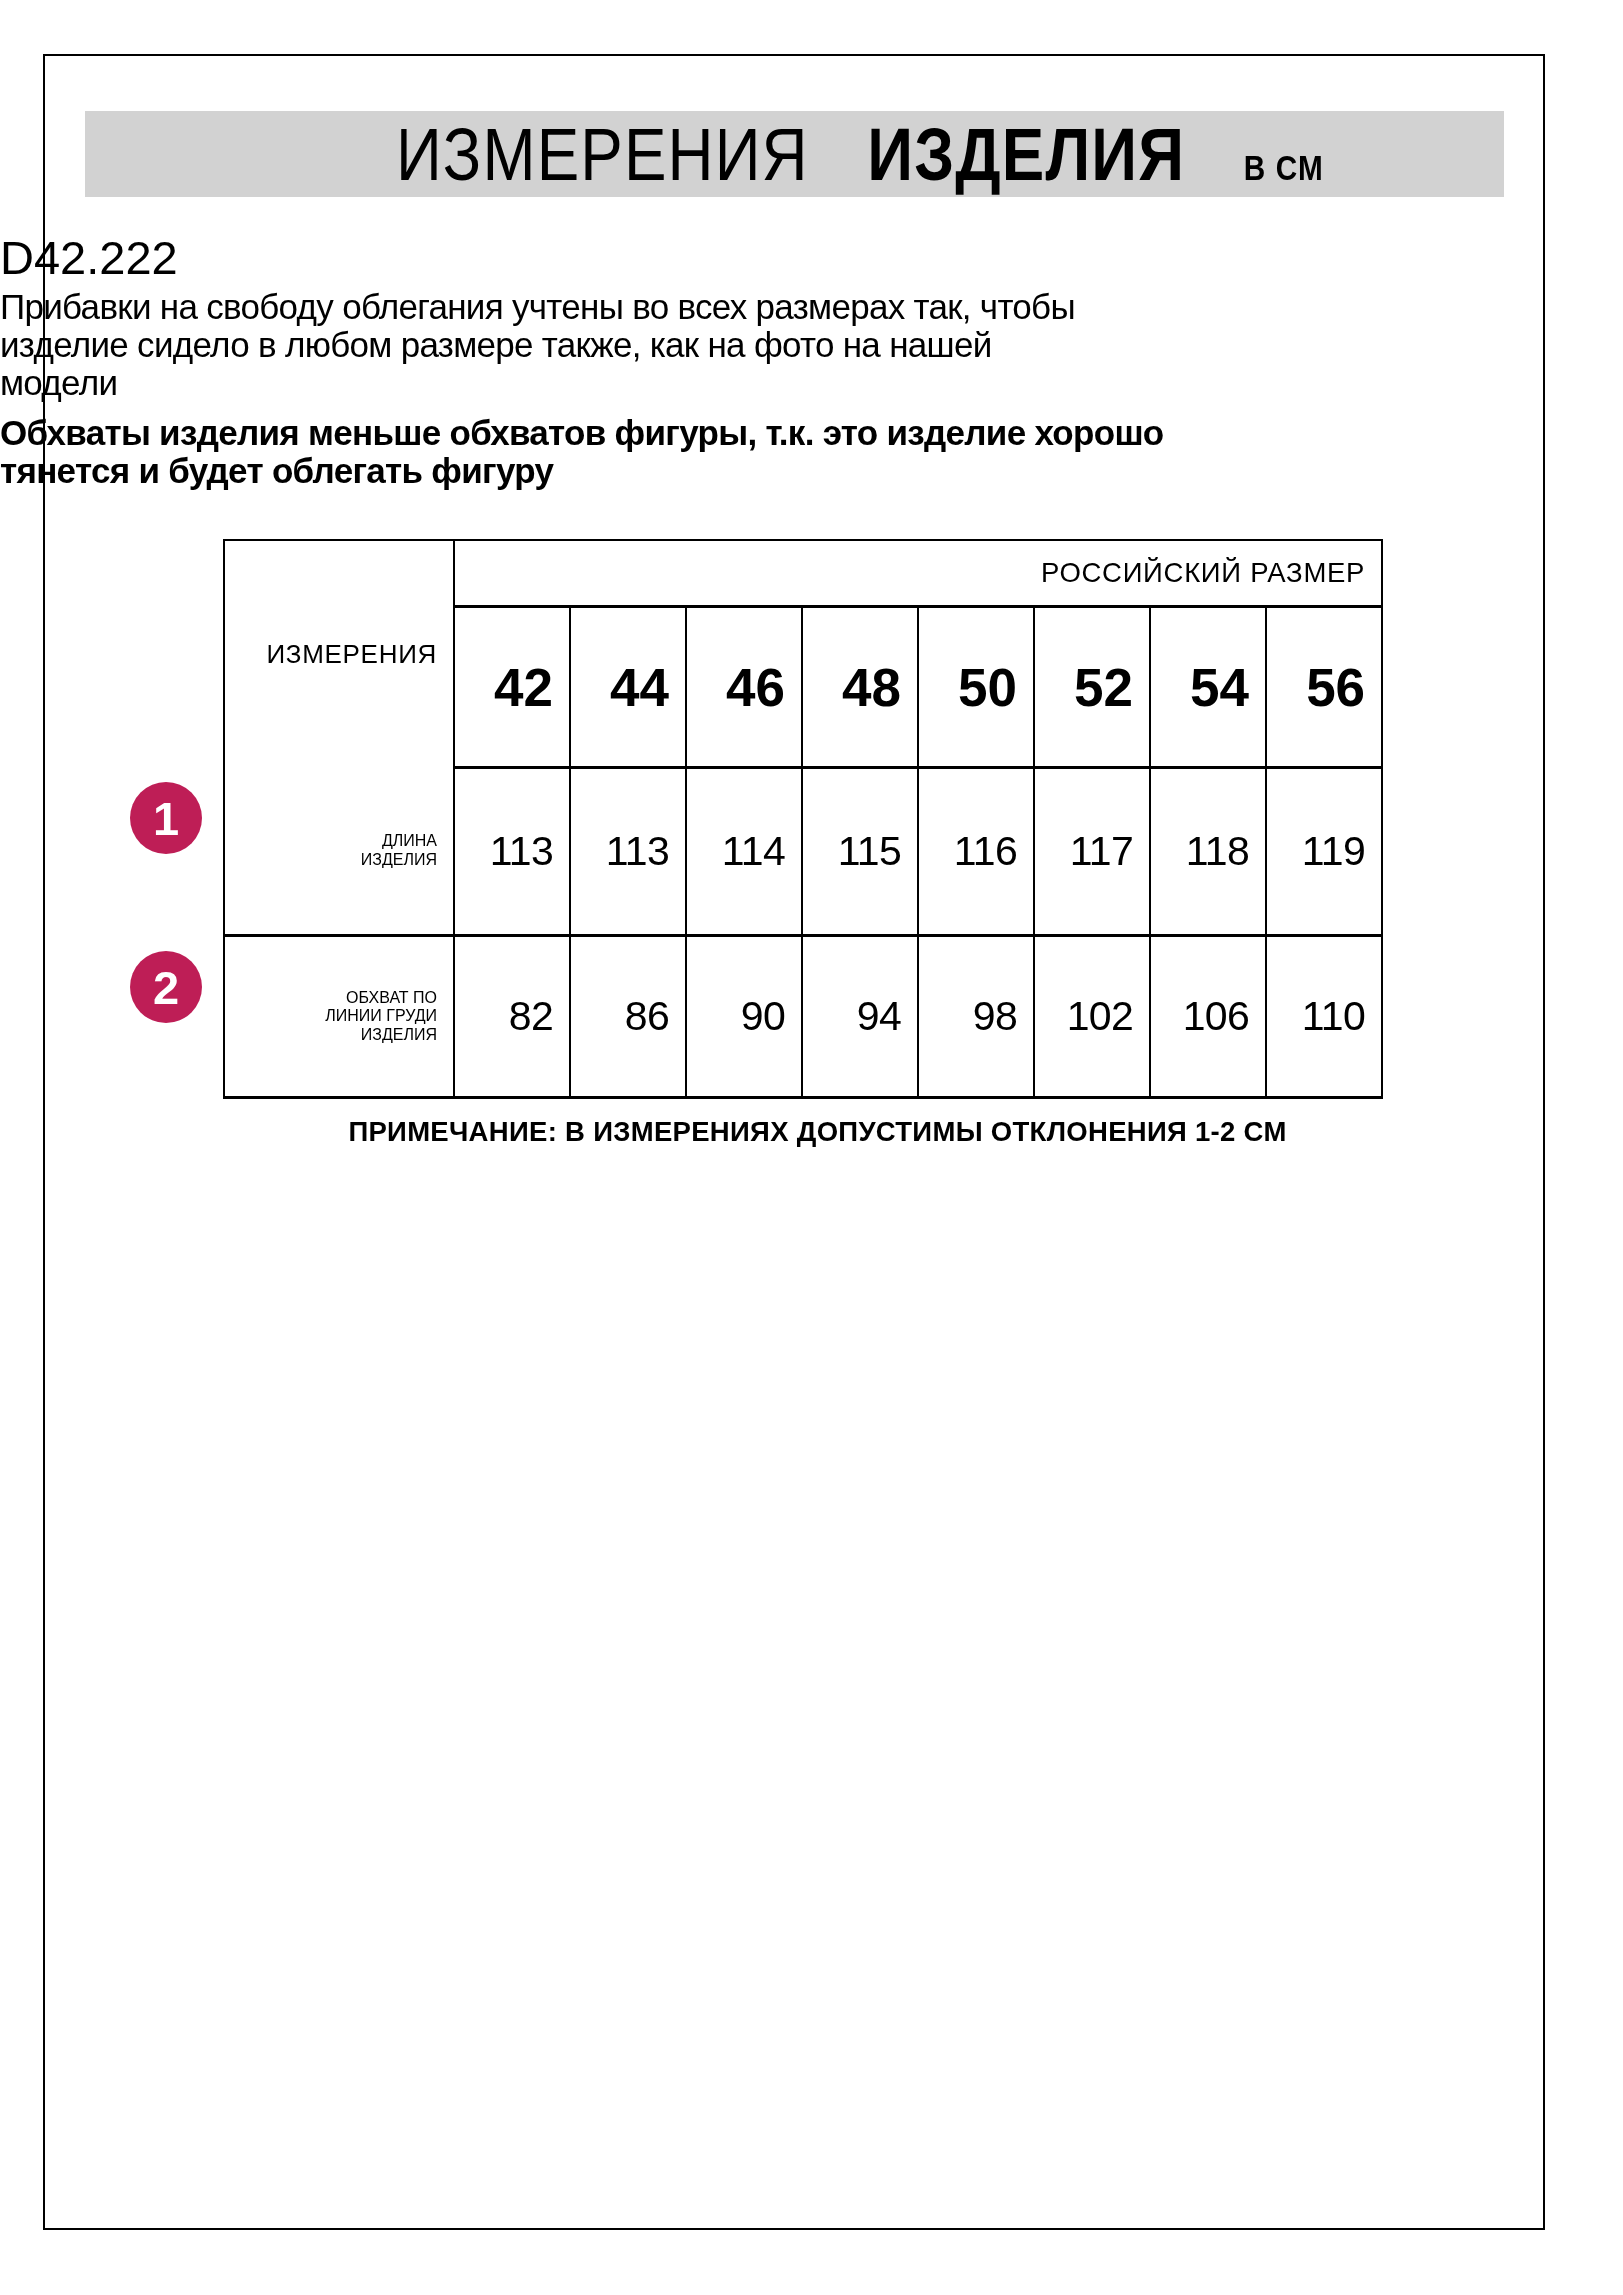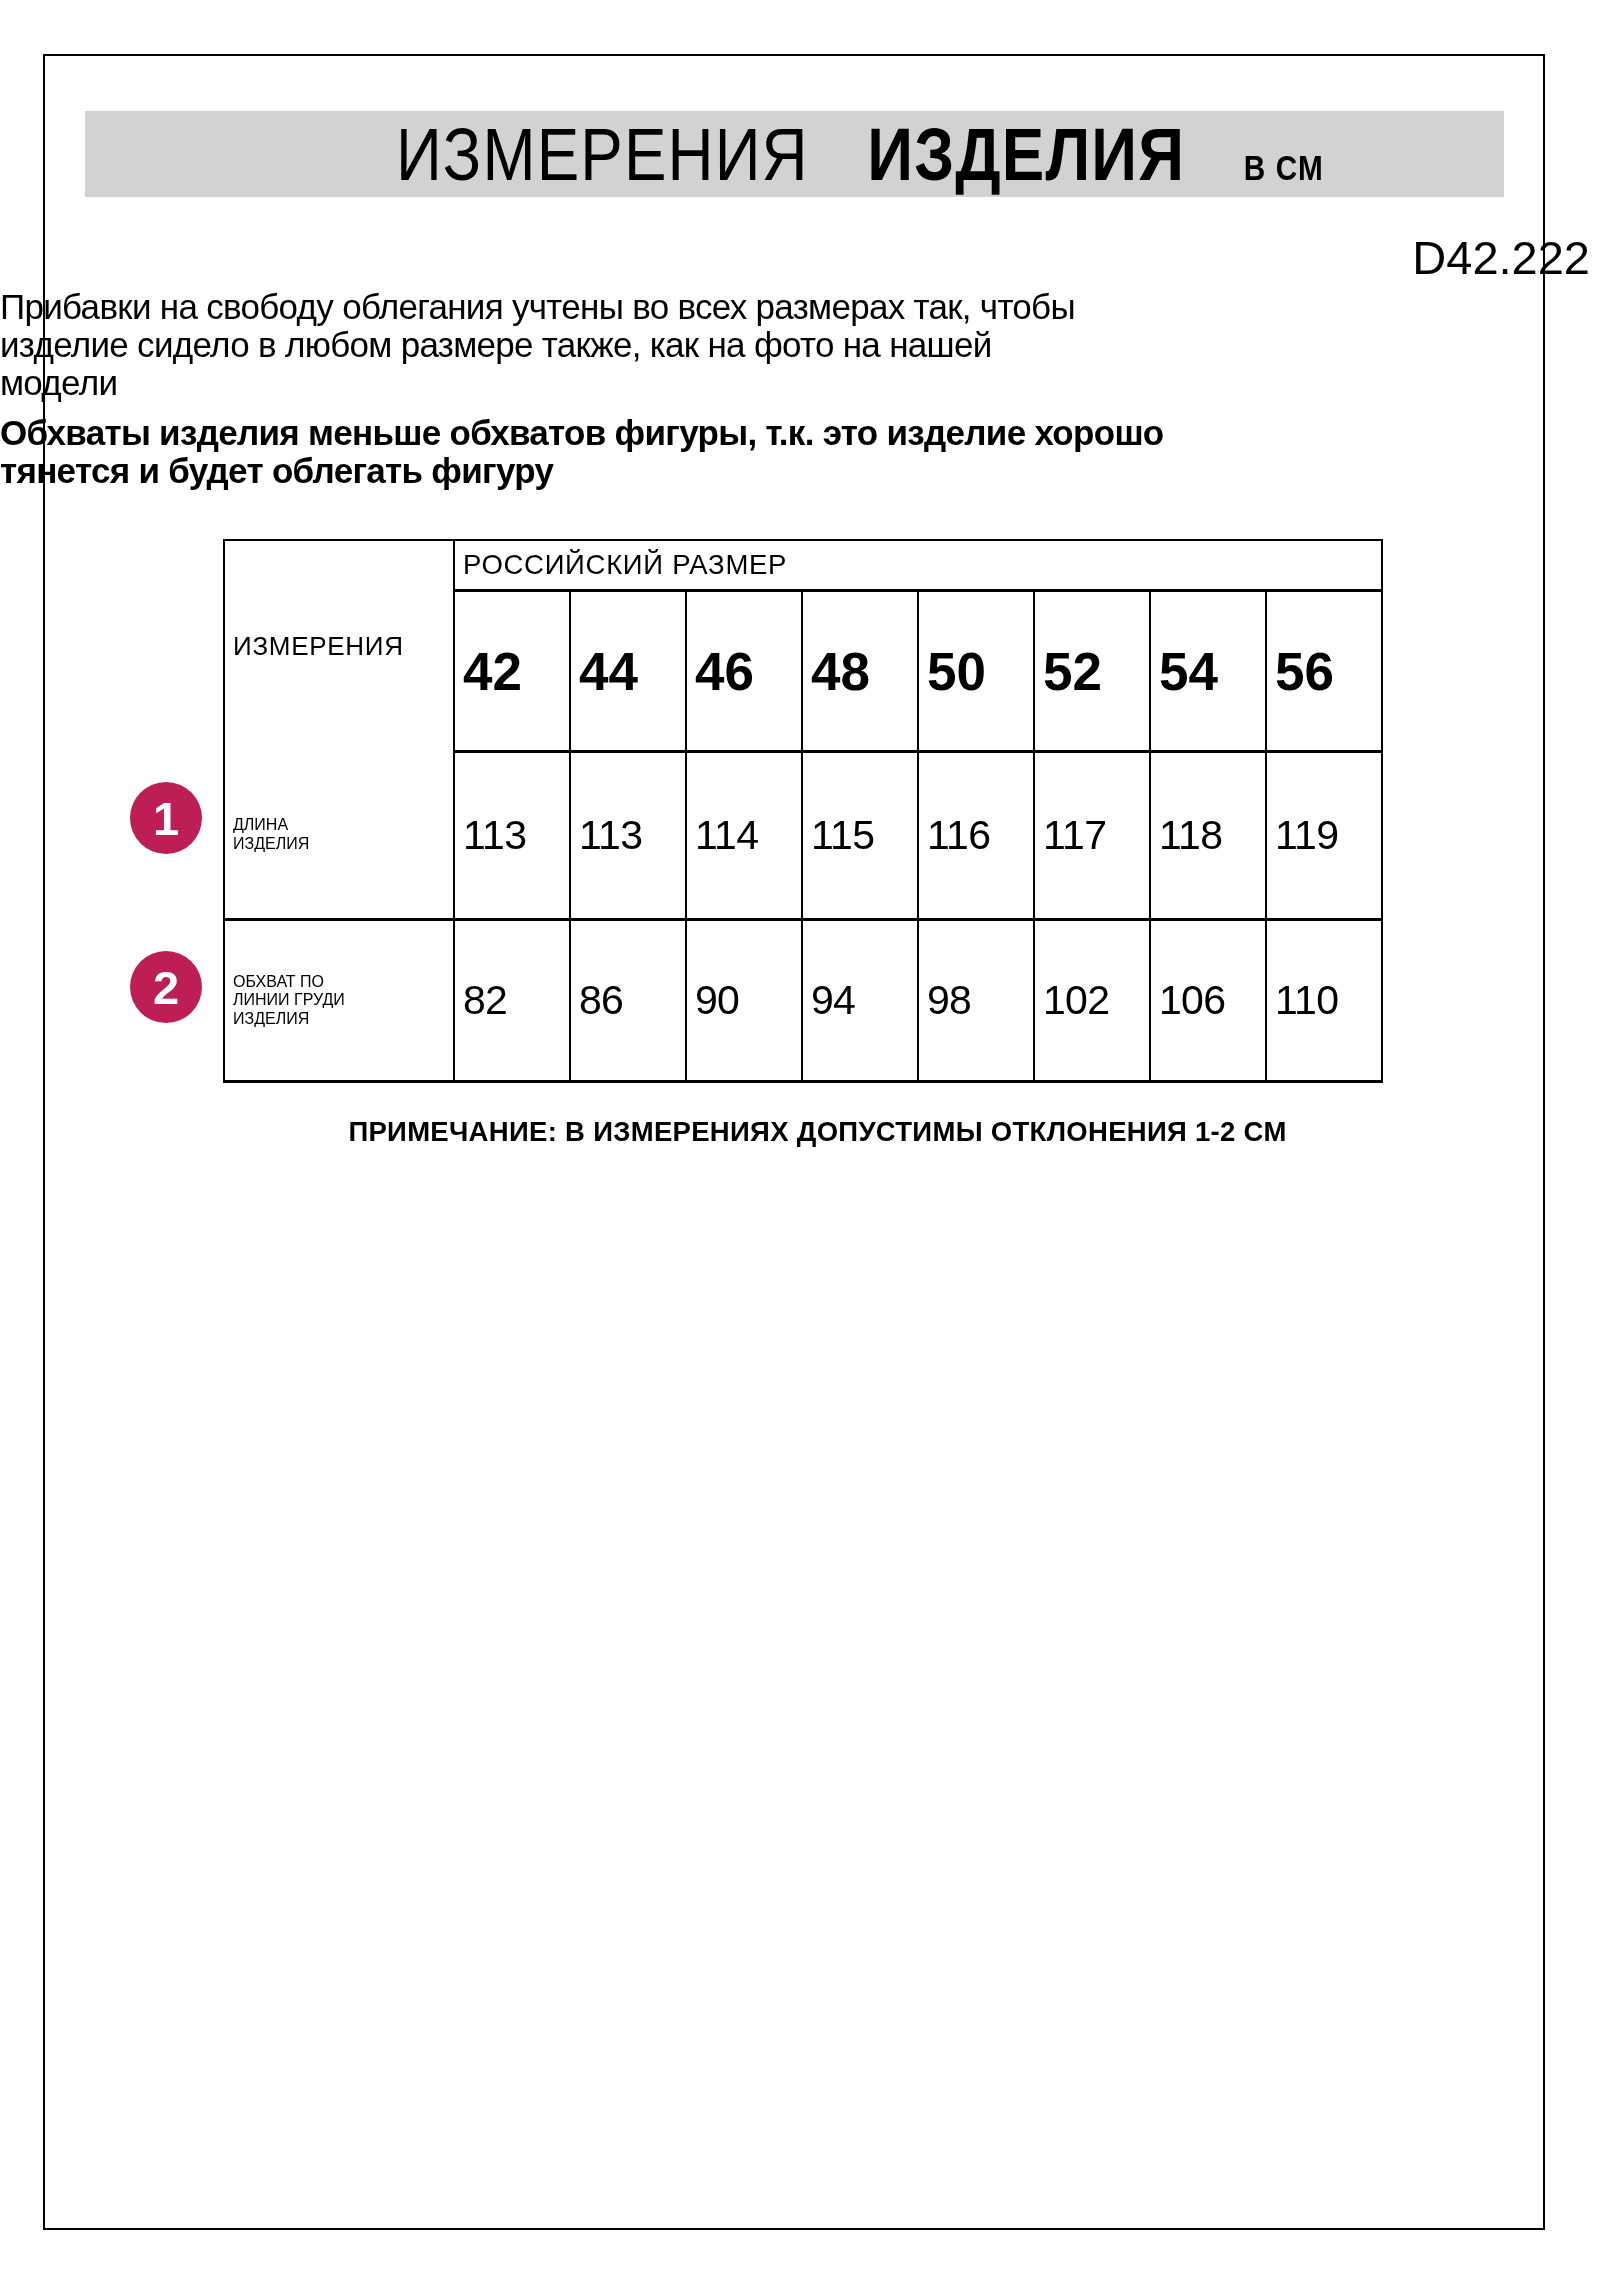--- a/index.html
+++ b/index.html
@@ -49,21 +49,21 @@
   }
   .title-main   { font-size: 75px; font-weight: normal; letter-spacing: 1.3px; }
   .title-second { font-size: 75px; font-weight: bold;   letter-spacing: 1.3px; }
   .title-unit   { font-size: 35px;  font-weight: bold;   letter-spacing: 1.3px; }
 
   .product-code {
     position: absolute;
     left: 0;
     top: 230px;
     width: 1590px;
-    text-align: right;
+    text-align: left;
     font-size: 47px;
     font-weight: normal;
   }
 
   .intro {
     position: absolute;
     left: 0;
     top: 288px;
     width: 1590px;
     font-size: 35px;
@@ -80,22 +80,22 @@
     top: 539px;
   }
   table.size-table {
     border-collapse: collapse;
     table-layout: fixed;
     width: 1158px;
   }
   table.size-table td, table.size-table th {
     border-left: 2px solid #000;
     border-right: 2px solid #000;
-    padding: 8px;
-    text-align: left;
+    padding: 16px;
+    text-align: right;
     vertical-align: middle;
   }
   table.size-table { border: 2.6px solid #000; }
   tr.hdr-group    { height: 37px; }
   tr.hdr-sizes    { height: 161px; }
   tr.data-row-1   { height: 168px; }
   tr.data-row-2   { height: 162px; }
   th.measure-head {
     font-size: 26px;
     font-weight: normal;

